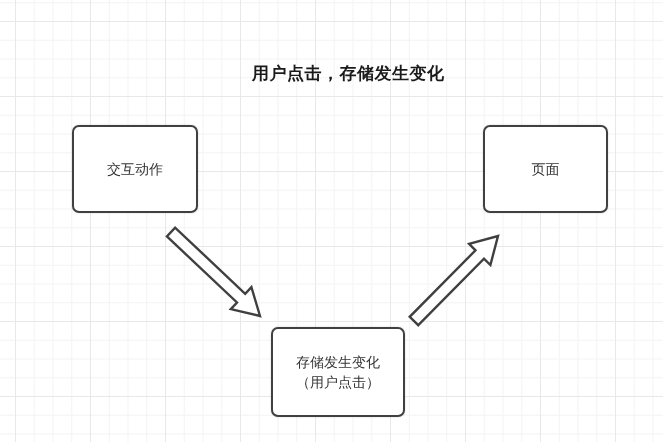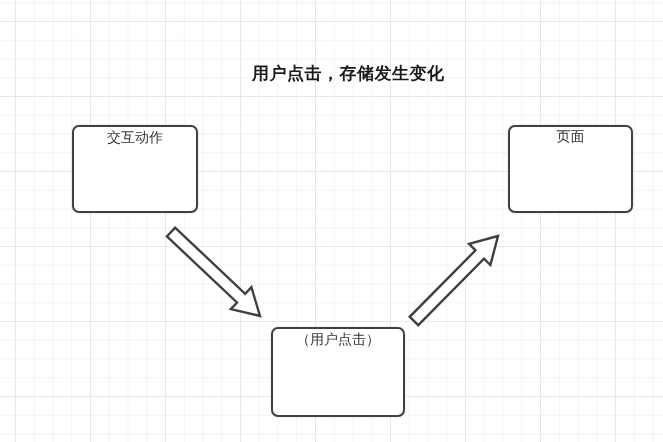--- a/index.html
+++ b/index.html
@@ -31,27 +31,28 @@
   .node {
     position: absolute;
     box-sizing: border-box;
     border: 2px solid var(--shape-stroke, #404040);
     border-radius: 7px;
     background: var(--shape-fill, #ffffff);
     box-shadow: 0 0 2px rgba(0,0,0,0.18);
     display: flex;
     flex-direction: column;
     align-items: center;
+    justify-content: center;
     font-size: 14px;
     line-height: 20px;
     color: var(--text, #333333);
     text-align: center;
   }
   .node-interaction { left: 72px;  top: 125px; width: 126px; height: 88px; }
-  .node-page        { left: 508px; top: 125px; width: 125px; height: 88px; font-family: Liberation Mono, monospace; }
+  .node-page        { left: 483px; top: 125px; width: 125px; height: 88px; }
   .node-storage     { left: 271px; top: 327px; width: 134px; height: 90px; }
   .arrows-layer {
     position: absolute;
     left: 0;
     top: 0;
     pointer-events: none;
   }
   .arrows-layer polygon { pointer-events: auto; }
 </style>
 </head>
@@ -63,20 +64,21 @@
 
   <div class="node node-interaction">
     <div class="node-line">交互动作</div>
   </div>
 
   <div class="node node-page">
     <div class="node-line">页面</div>
   </div>
 
   <div class="node node-storage">
+    <div class="node-line">存储发生变化</div>
     <div class="node-line">（用户点击）</div>
   </div>
 
   <svg class="arrows-layer" width="663" height="442" viewBox="0 0 663 442" xmlns="http://www.w3.org/2000/svg">
       <polygon points="166.9,236.4 237.0,302.5 230.8,309.1 260.0,316.0 251.4,287.2 245.2,293.8 175.1,227.6" fill="#ffffff" stroke="#404040" stroke-width="2.4" stroke-linejoin="miter"></polygon>
       <polygon points="418.3,325.2 484.0,258.7 490.4,265.0 498.0,236.0 469.1,243.9 475.5,250.3 409.7,316.8" fill="#ffffff" stroke="#404040" stroke-width="2.4" stroke-linejoin="miter"></polygon>
     </svg>
 
 </div>
 

